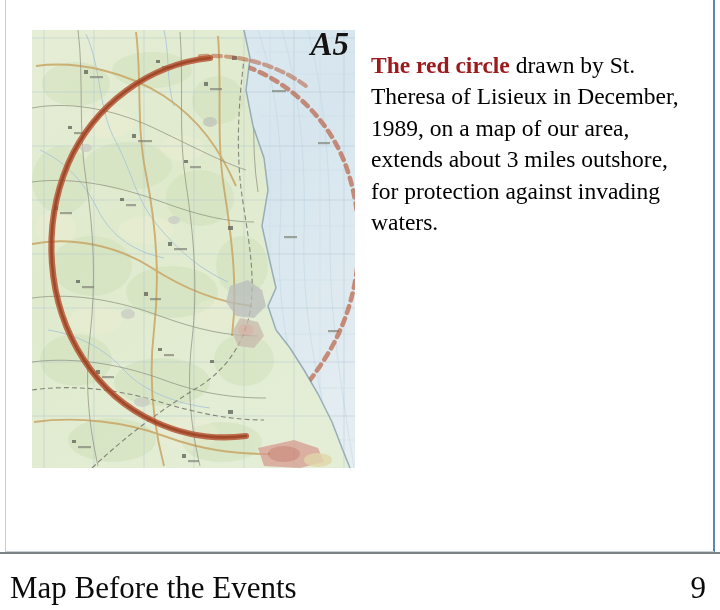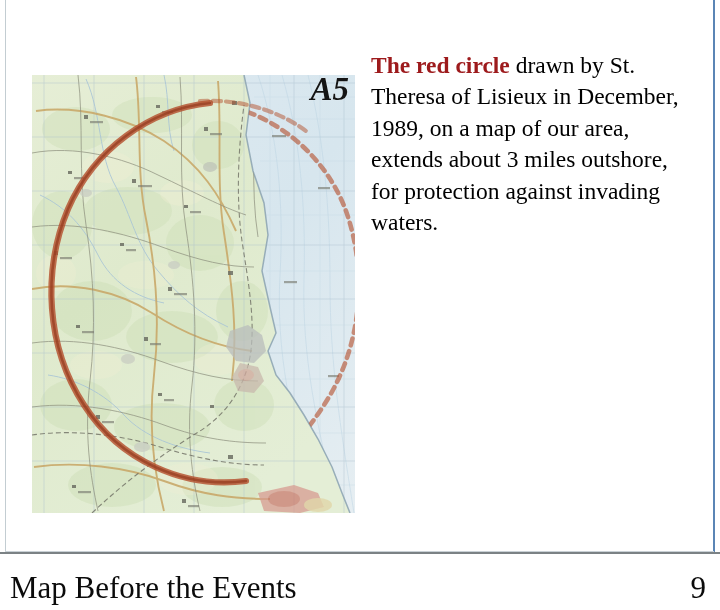--- a/index.html
+++ b/index.html
@@ -35,21 +35,20 @@
 
   
   #map-figure {
     position: absolute;
     left: 32px;
     top: 30px;
     width: 323px;
     height: 438px;
     overflow: hidden;
     background: #c4b5fd;
-    margin-top: 45px;
   }
   #map-figure svg { display: block; }
   #map-label-a5 {
     position: absolute;
     right: 6px;
     top: -2px;
     font-family: "Liberation Serif", "DejaVu Serif", serif;
     font-style: italic;
     font-weight: bold;
     font-size: 33px;

